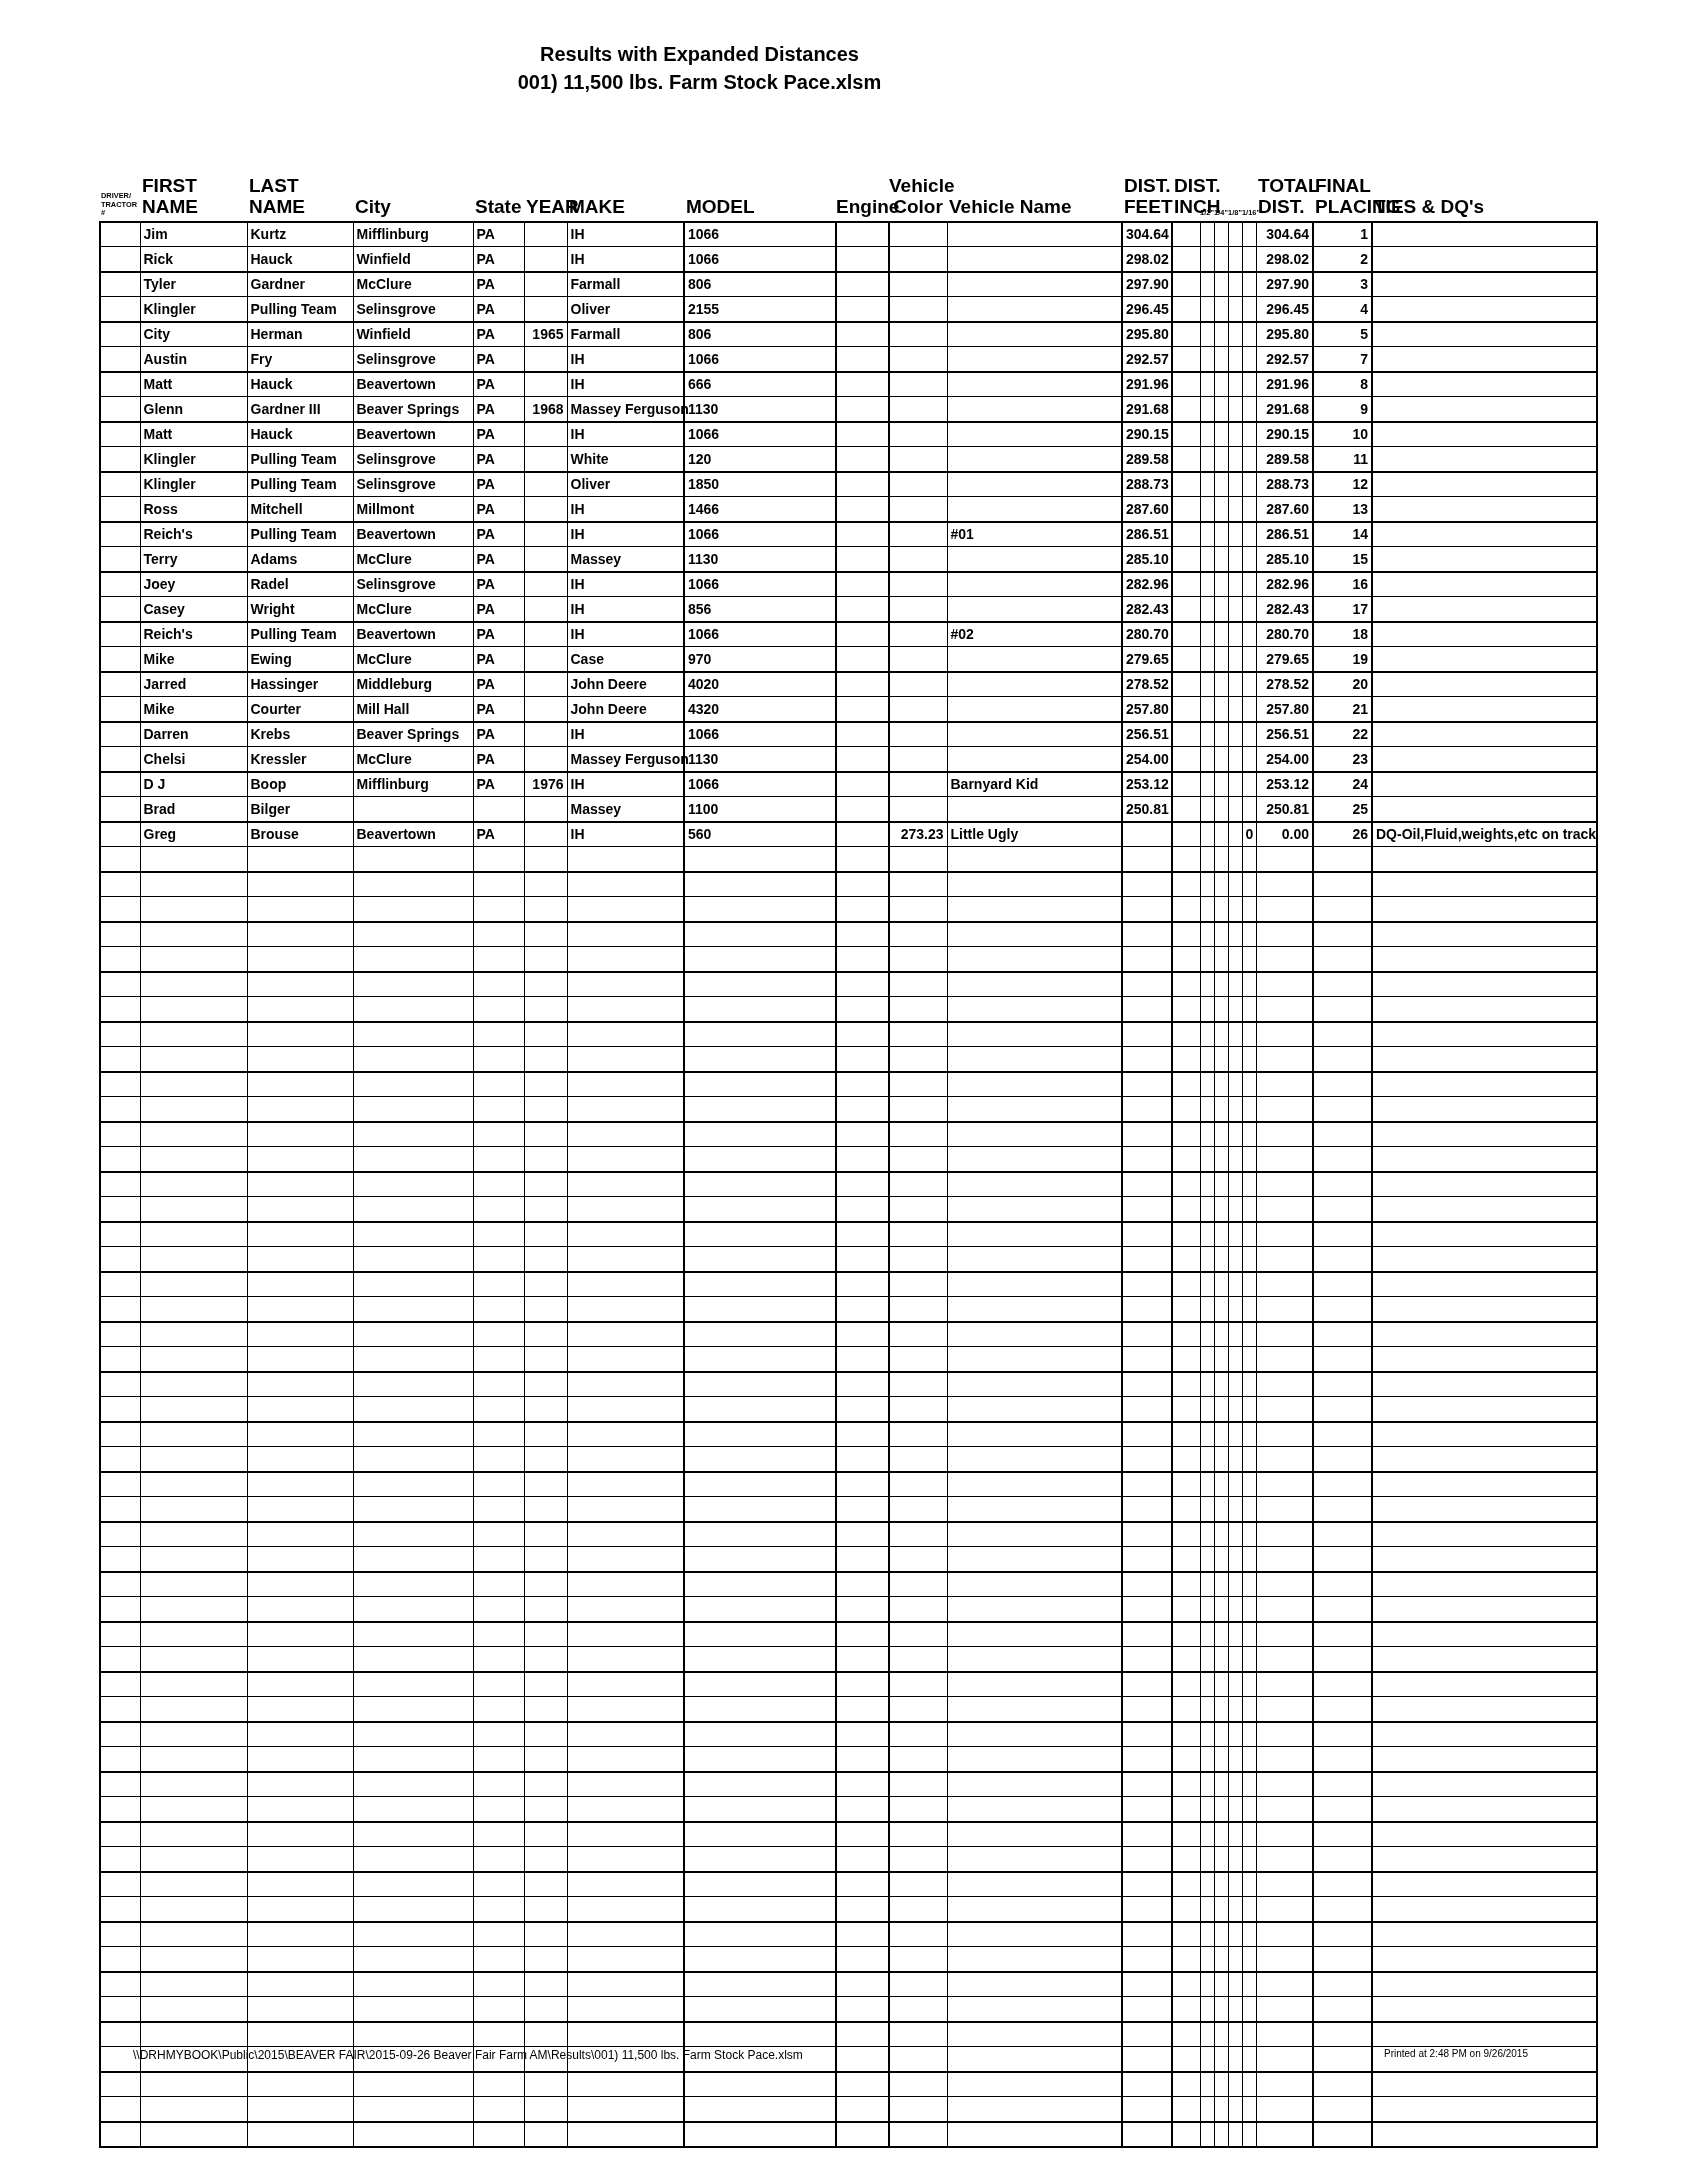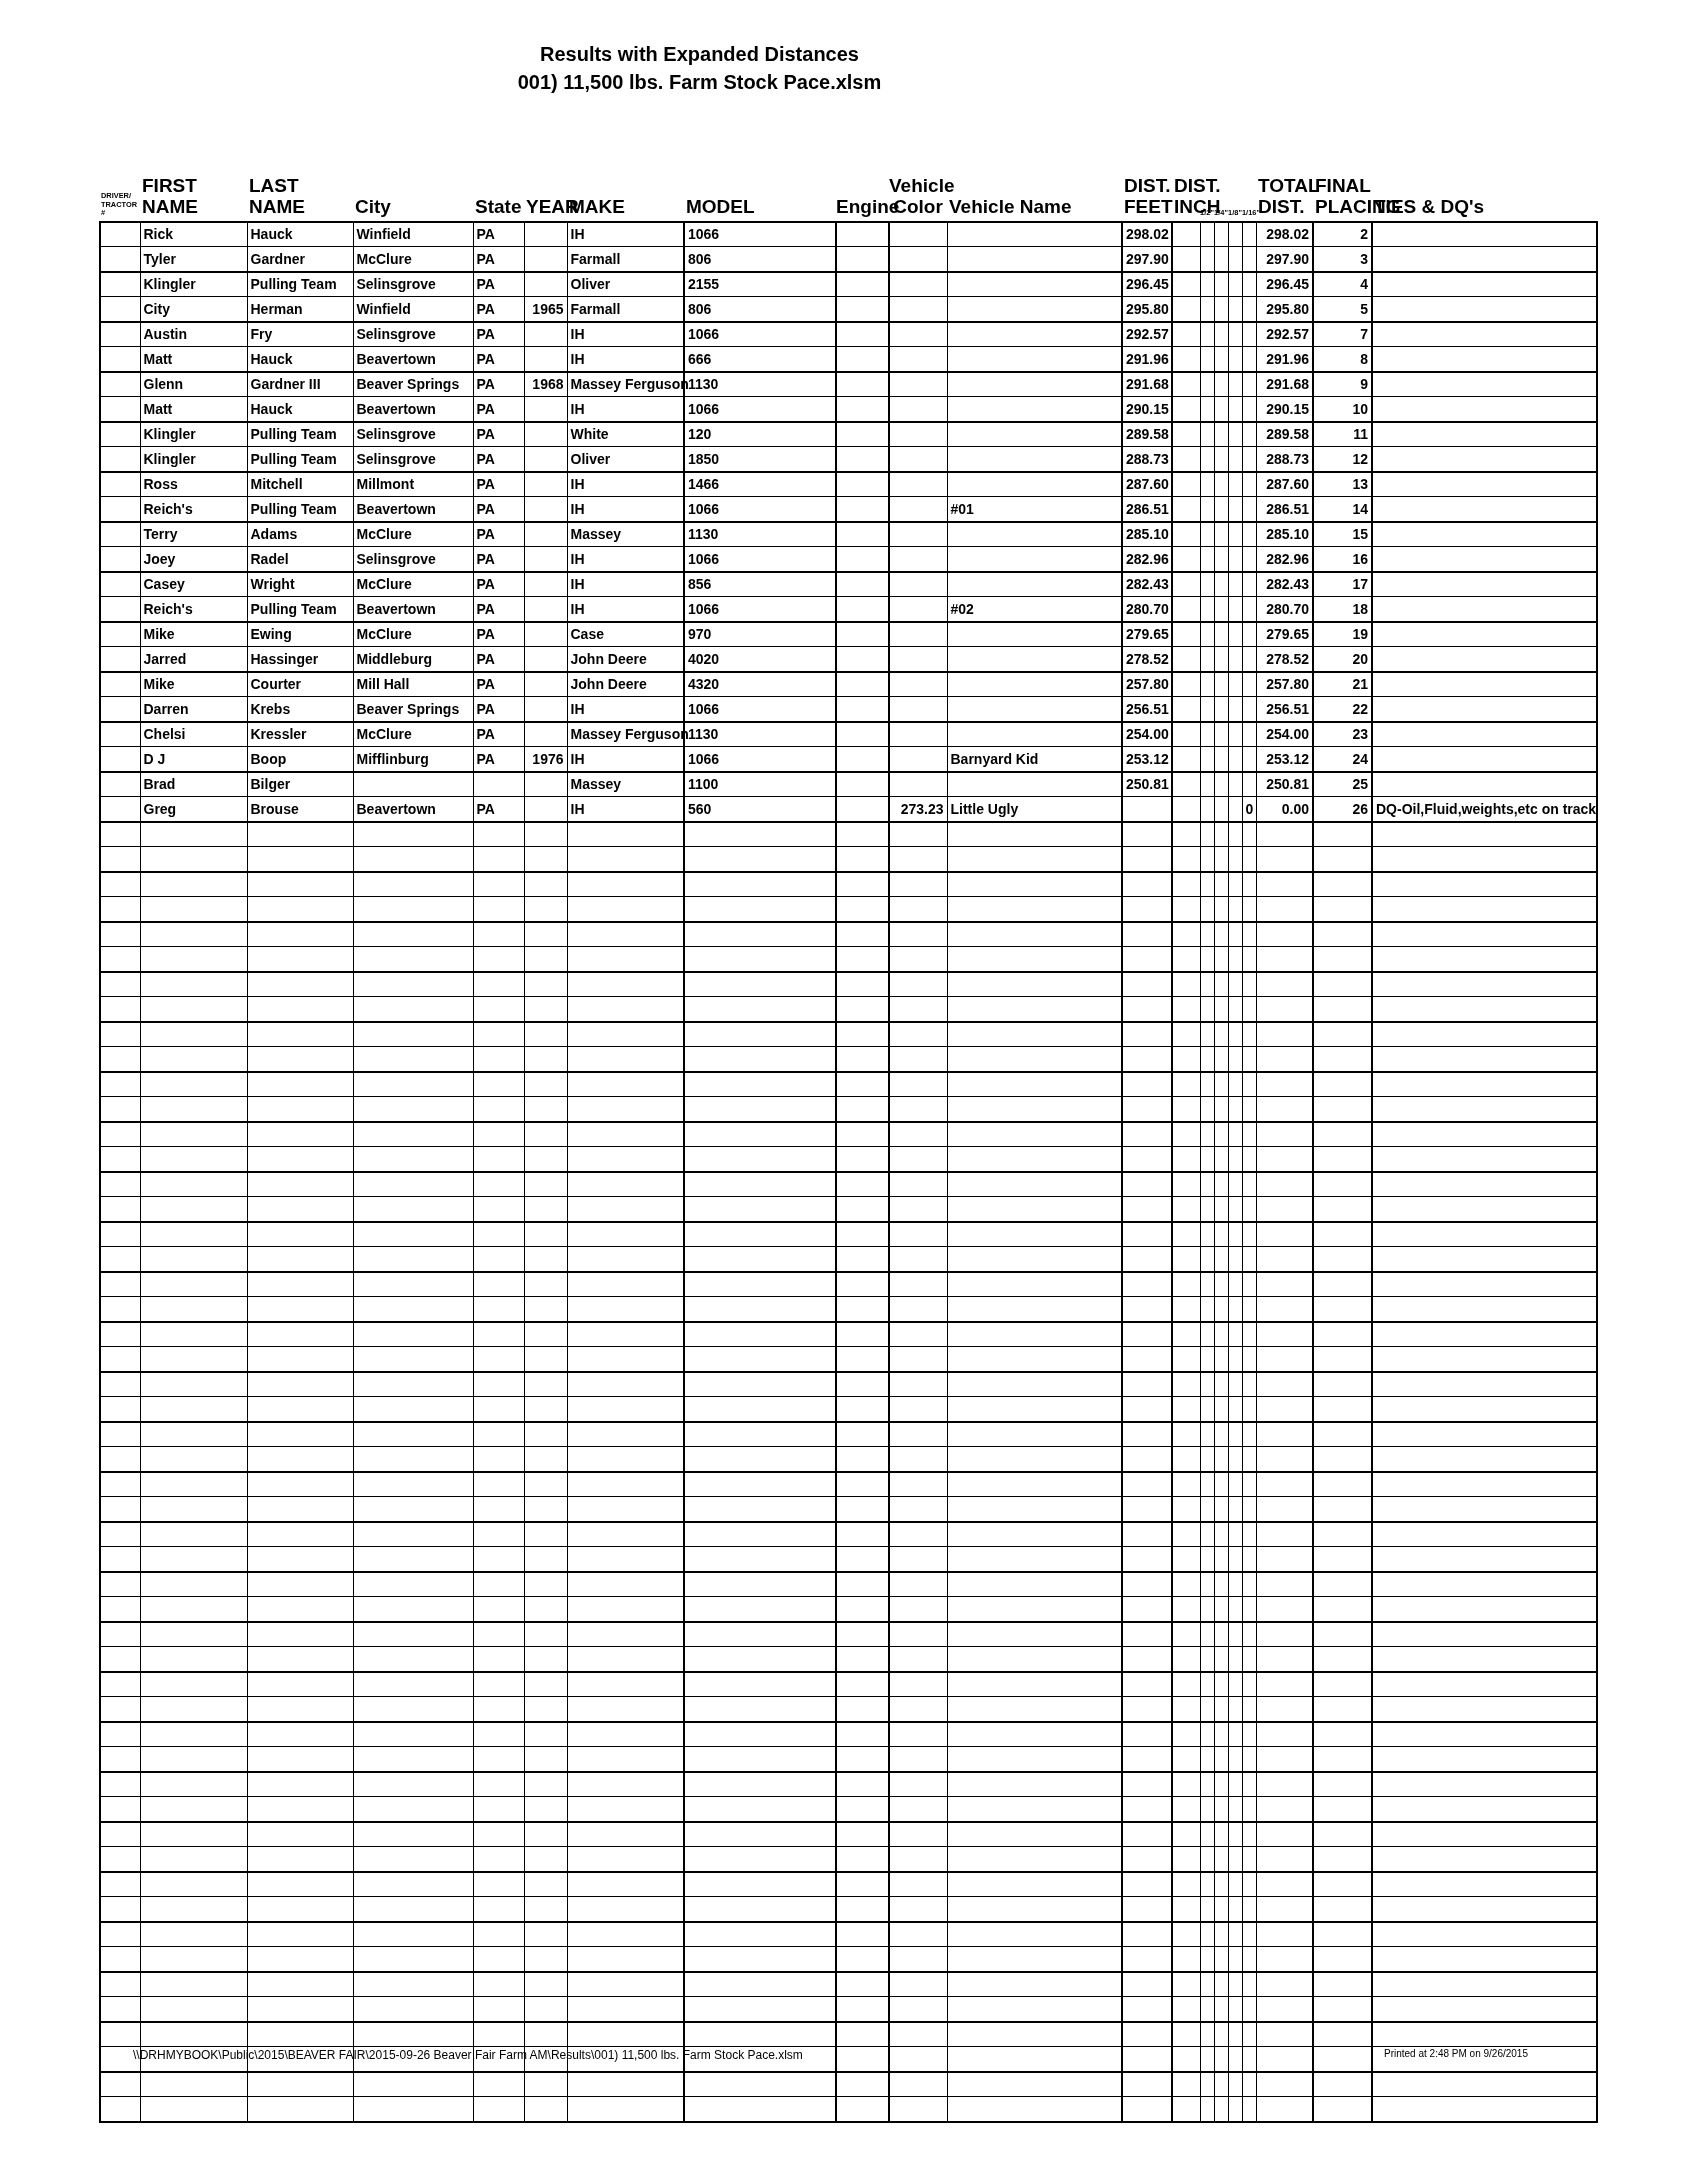--- a/index.html
+++ b/index.html
@@ -115,20 +115,42 @@
         <th>TOTAL
 DIST.</th>
         <th>FINAL
 PLACING</th>
         <th>TIES &amp; DQ's</th>
       </tr>
     </thead>
   <tbody>
       <tr>
         <td></td>
+        <td>Jim</td>
+        <td>Kurtz</td>
+        <td>Mifflinburg</td>
+        <td>PA</td>
+        <td class="right"></td>
+        <td>IH</td>
+        <td>1066</td>
+        <td></td>
+        <td class="right"></td>
+        <td></td>
+        <td class="right">304.64</td>
+        <td class="right"></td>
+        <td class="right"></td>
+        <td class="right"></td>
+        <td class="right"></td>
+        <td class="right"></td>
+        <td class="right">304.64</td>
+        <td class="right">1</td>
+        <td></td>
+      </tr>
+      <tr>
+        <td></td>
         <td>Rick</td>
         <td>Hauck</td>
         <td>Winfield</td>
         <td>PA</td>
         <td class="right"></td>
         <td>IH</td>
         <td>1066</td>
         <td></td>
         <td class="right"></td>
         <td></td>

